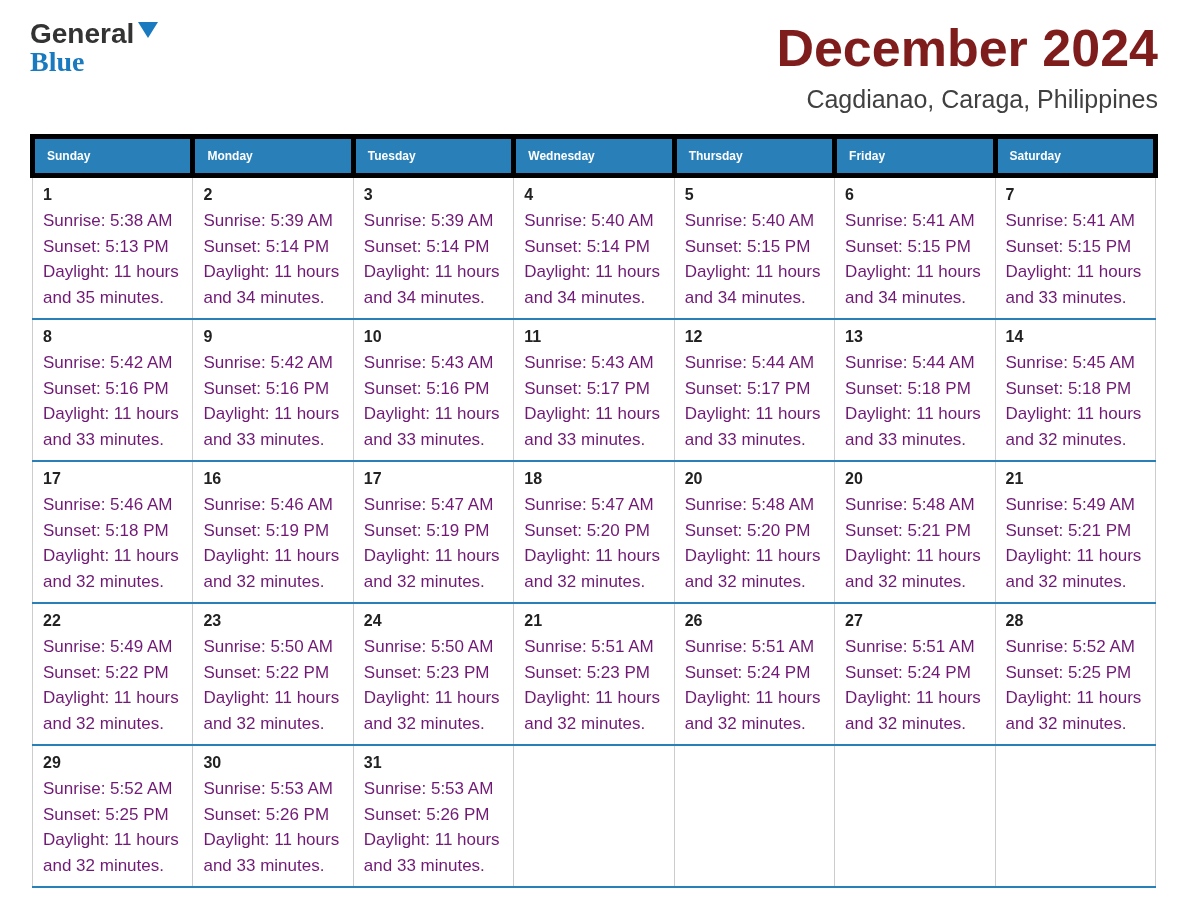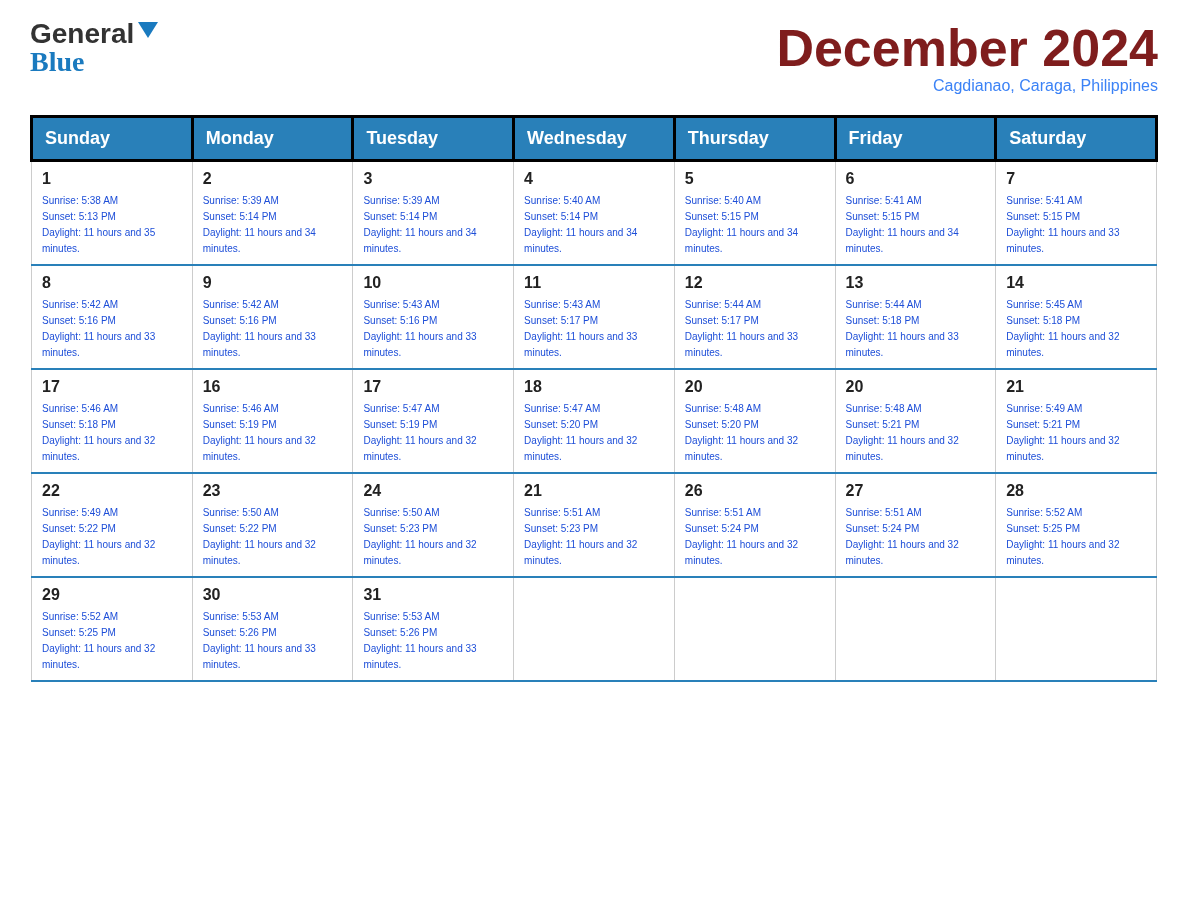--- a/index.html
+++ b/index.html
@@ -49,57 +49,57 @@
     .title-block {
       text-align: right;
     }
     .month-title {
       font-size: 52px;
       font-weight: bold;
       color: #7f1d1d;
       line-height: 1.1;
     }
     .location-title {
-      font-size: 16px;
-      color: #3b82f6;
-      margin-top: 0;
+      font-size: 25px;
+      color: #404040;
+      margin-top: 8px;
     }
     .calendar-table {
       width: 100%;
       border-collapse: collapse;
       border: 1px solid #ccc;
     }
     .calendar-table thead tr th {
       background-color: #2980b9;
       color: #fff;
-      font-size: 18px;
+      font-size: 12px;
       font-weight: bold;
       padding: 10px 12px;
       text-align: left;
-      border: 3px solid #000000;
+      border: 5px solid #000000;
     }
     .calendar-table tbody tr td {
       vertical-align: top;
       padding: 8px 10px;
       border: 1px solid #ccc;
       font-size: 13px;
       color: #333;
       width: 14.28%;
       min-height: 90px;
     }
     .day-number {
       font-size: 16px;
       font-weight: bold;
       color: #222;
       display: block;
       margin-bottom: 4px;
     }
     .day-info {
-      font-size: 10px;
-      color: #1d4ed8;
+      font-size: 17px;
+      color: #701a75;
       line-height: 1.5;
       margin-top: 39px;
     }
     .calendar-table tbody tr {
       border-bottom: 2px solid #2980b9;
     }
     .empty-cell {
       background: #fff;
     }
   </style>

